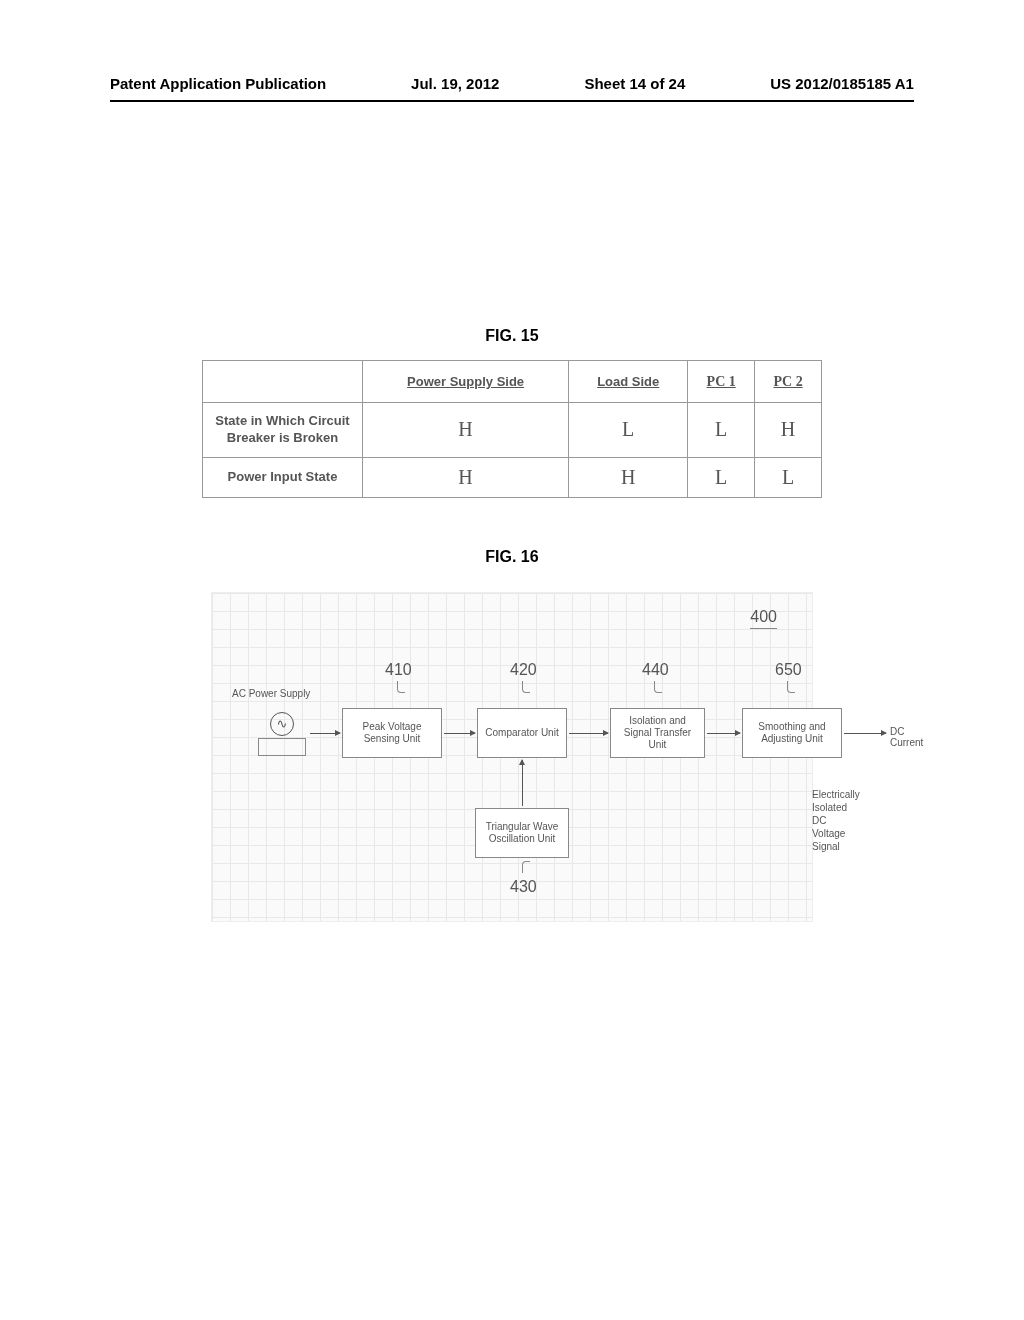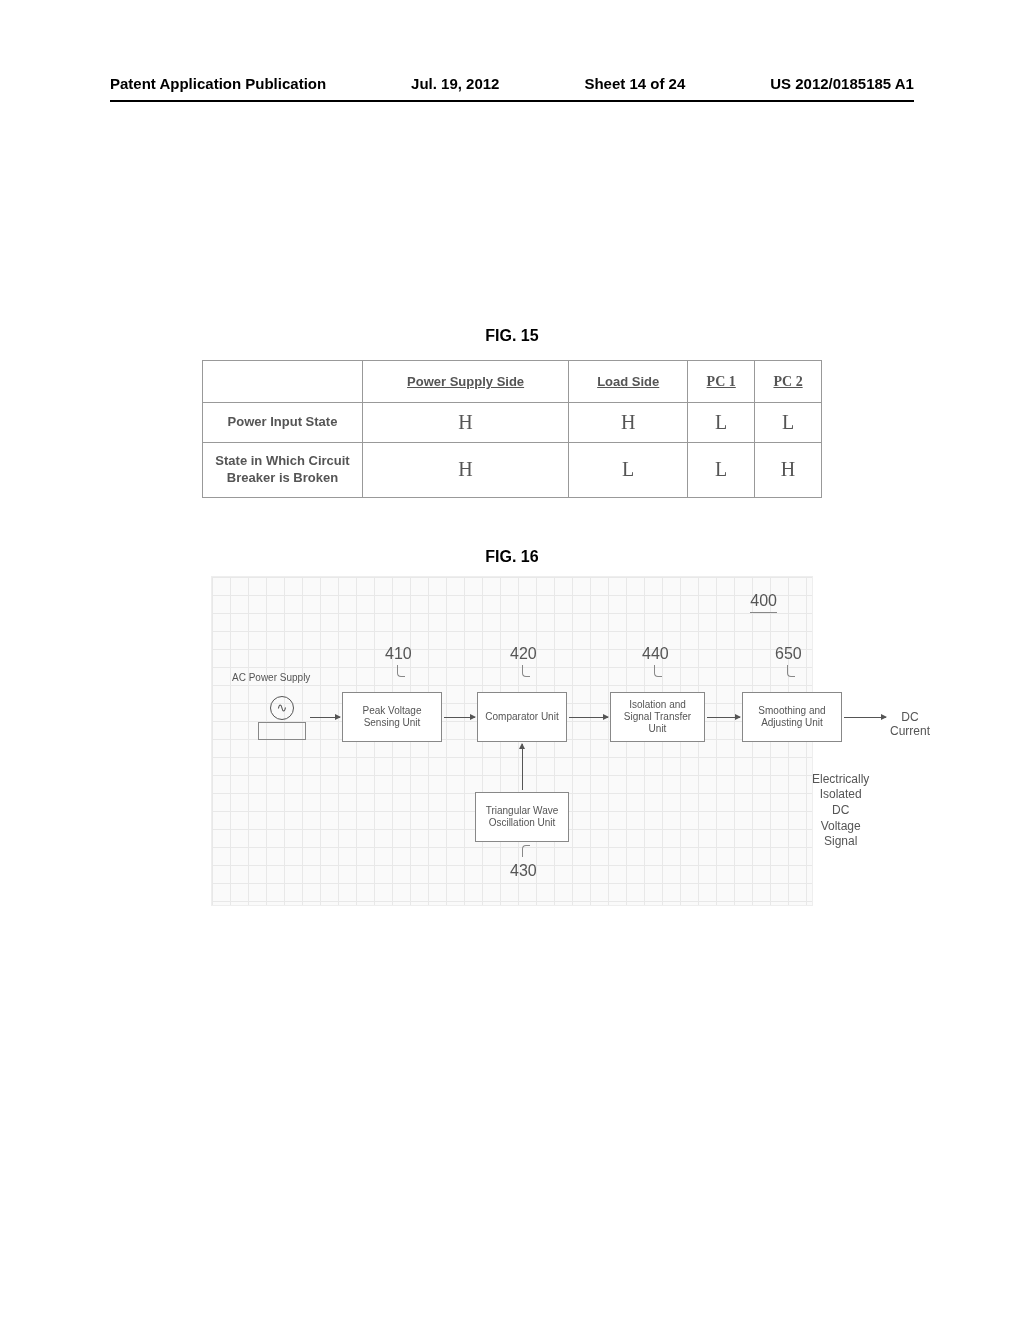--- a/index.html
+++ b/index.html
@@ -87,21 +87,21 @@
       color: #555;
     }
     
     .state-table .pc-header {
       font-family: 'Times New Roman', serif;
       font-size: 14px;
     }
     
     .diagram-container {
       position: relative;
-      margin: 10px auto 0 auto;
+      margin: 26px auto 0 auto;
       width: 602px;
       height: 330px;
       background-image: 
         linear-gradient(#e8e8e8 1px, transparent 1px),
         linear-gradient(90deg, #e8e8e8 1px, transparent 1px);
       background-size: 18px 18px;
       background-color: #fafafa;
       border: 1px solid #eee;
     }
     
@@ -236,23 +236,22 @@
       top: -1px;
       border-bottom: 6px solid #555;
       border-left: 3.5px solid transparent;
       border-right: 3.5px solid transparent;
     }
     
     .arrow-up { top: 167px; left: 310px; height: 46px; }
     
     .output-label {
       position: absolute;
-      font-size: 12px;
-      color: #555;
-      text-align: center;
+      font-size: 10px;
+      color: #555;
     }
     
     .dc-current { top: 133px; left: 678px; }
     .isolated-label { top: 195px; left: 600px; line-height: 1.3; }
   </style>
 </head>
 <body>
 
 <div class="header-container">
   <div class="header-line">
@@ -270,33 +269,33 @@
     <tr>
       <th></th>
       <th>Power Supply Side</th>
       <th>Load Side</th>
       <th class="pc-header">PC 1</th>
       <th class="pc-header">PC 2</th>
     </tr>
   </thead>
   <tbody>
     <tr>
+      <td class="row-label">State in Which Circuit Breaker is Broken</td>
+      <td class="value-cell">H</td>
+      <td class="value-cell">L</td>
+      <td class="value-cell">L</td>
+      <td class="value-cell">H</td>
+    </tr>
+    <tr>
       <td class="row-label">Power Input State</td>
       <td class="value-cell">H</td>
       <td class="value-cell">H</td>
       <td class="value-cell">L</td>
       <td class="value-cell">L</td>
     </tr>
-    <tr>
-      <td class="row-label">State in Which Circuit Breaker is Broken</td>
-      <td class="value-cell">H</td>
-      <td class="value-cell">L</td>
-      <td class="value-cell">L</td>
-      <td class="value-cell">H</td>
-    </tr>
   </tbody>
 </table>
 
 <div class="figure-label fig16-label">FIG. 16</div>
 
 <div class="diagram-container">
   <div class="ref-num ref-400">400</div>
 
   <div class="ref-num ref-410">410</div>
   <div class="ref-hook hook-410"></div>

